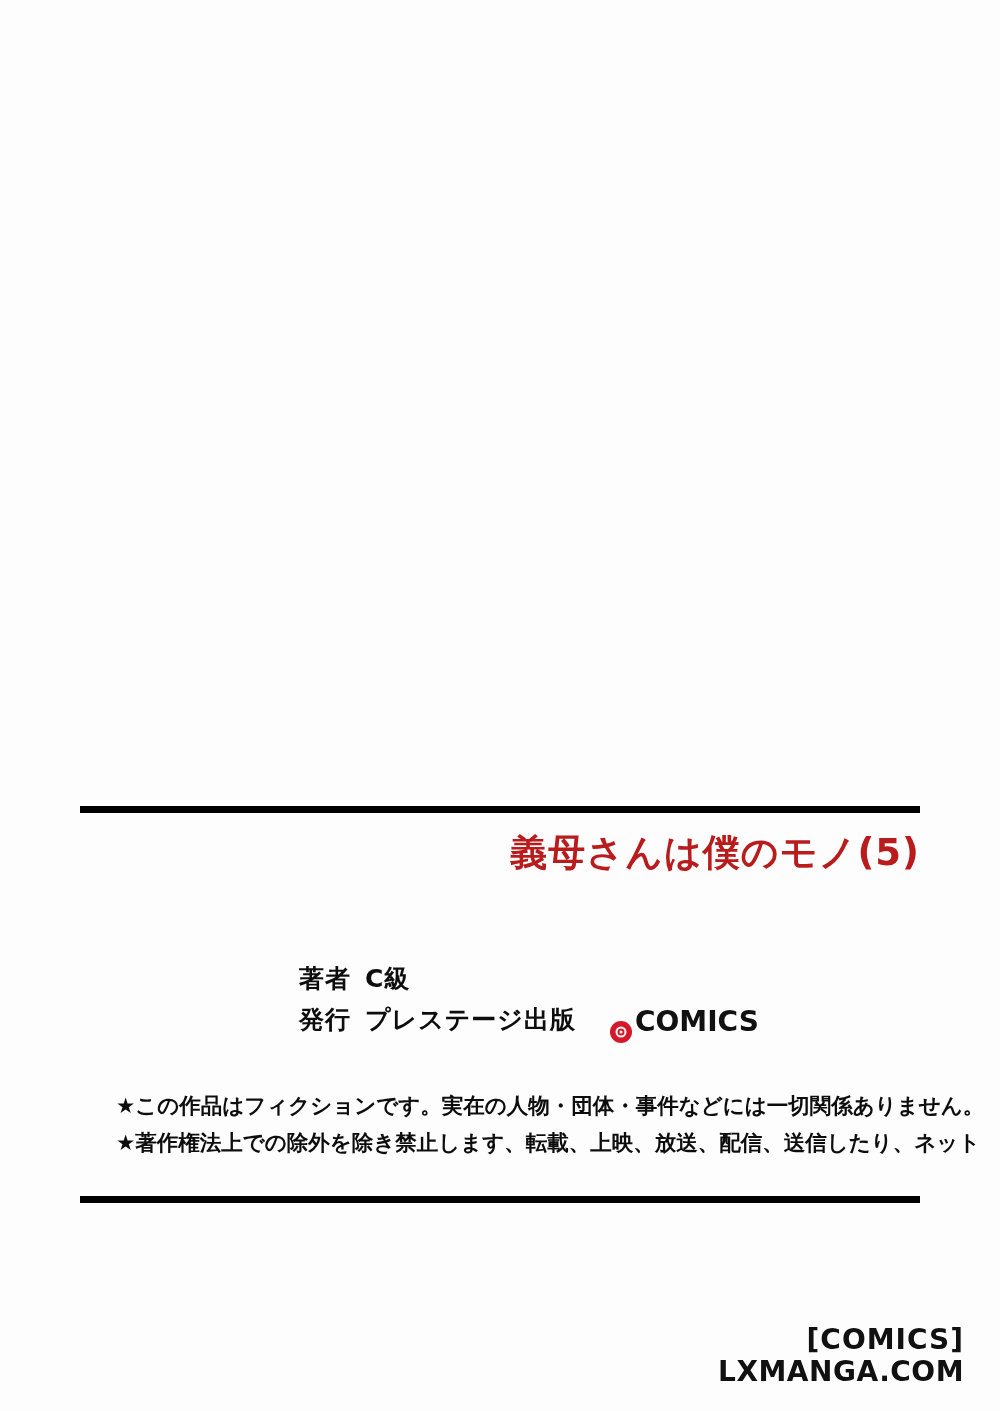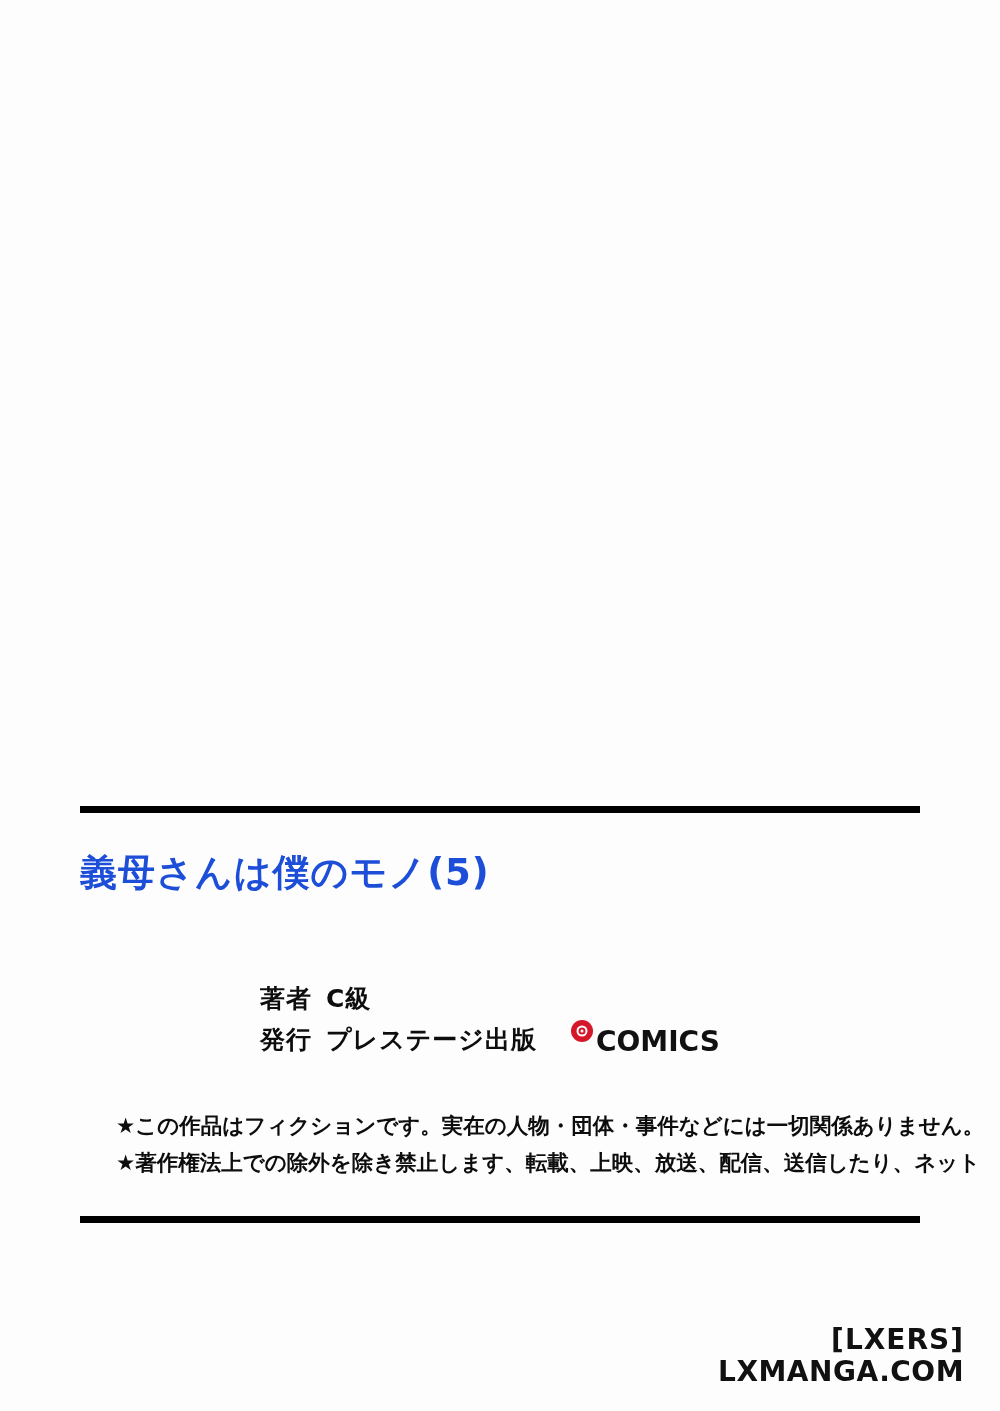--- a/index.html
+++ b/index.html
@@ -31,54 +31,55 @@
   }
 
   .rule {
     width: 100%;
     background: #000000;
   }
   .rule-top { height: 7px; }
   .rule-bottom { height: 7px; }
 
   .title {
-    text-align: left;
+    text-align: right;
     font-size: 37px;
     font-weight: 700;
     letter-spacing: 1px;
-    margin-top: 35px;
+    margin-top: 15px;
     margin-bottom: 0;
-    color: #1d4ed8;
+    color: #b91c1c;
     font-family: "DejaVu Sans", "Liberation Sans", sans-serif;
   }
 
   .credits {
     margin-top: 82px;
     padding-left: 180px;
     font-size: 25px;
     line-height: 1.55;
     font-weight: 700;
     color: #0d0d0d;
   }
   .credit-row {
     display: flex;
     align-items: center;
     white-space: nowrap;
+    margin-left: 39px;
   }
   .credit-label {
     letter-spacing: 1px;
   }
   .credit-value {
     margin-left: 14px;
     letter-spacing: 1px;
   }
 
   .brand {
     display: inline-flex;
-    align-items: flex-start;
+    align-items: flex-end;
     margin-left: 34px;
     transform: translateY(1px);
   }
   .brand-mark {
     width: 22px;
     height: 22px;
     border-radius: 50%;
     background: #d5172a;
     position: relative;
     margin-right: 3px;
@@ -176,17 +177,17 @@
       <div class="notice-line">★著作権法上での除外を除き禁止します、転載、上映、放送、配信、送信したり、ネット</div>
     </div>
 
     <div class="rule-bottom-wrap">
       <div class="rule rule-bottom"></div>
     </div>
 
   </div>
 
   <div class="watermark">
-    <div class="watermark-top">[LXERS]</div>
+    <div class="watermark-top">[COMICS]</div>
     <div class="watermark-bottom">LXMANGA.COM</div>
   </div>
 
 </div>
 
 </body></html>

